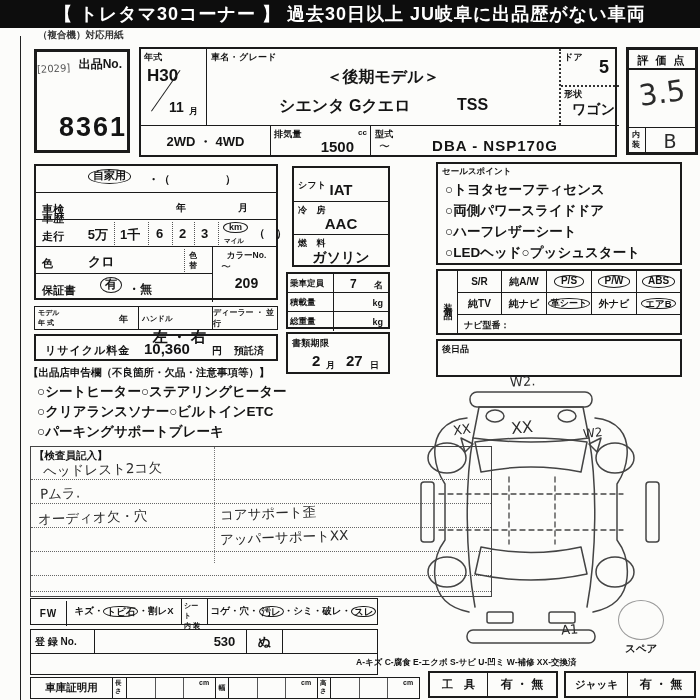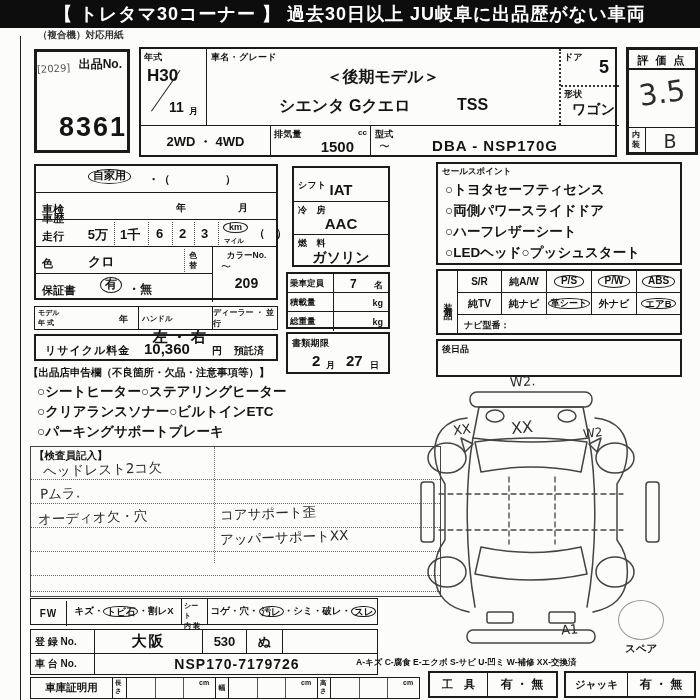--- a/index.html
+++ b/index.html
@@ -228,21 +228,21 @@
   <span class="abs val" style="left:108px;top:4px;font-size:15px;">10,360</span>
   <span class="abs val" style="left:176px;top:8px;font-size:10px;">円</span>
   <span class="abs val" style="left:198px;top:8px;font-size:10px;">預託済</span>
 </div>
 
 <div class="abs" style="left:28px;top:366px;font-size:10.5px;font-weight:bold;">【出品店申告欄（不良箇所・欠品・注意事項等）】</div>
 <div class="abs val" style="left:37px;top:383px;font-size:13.5px;">○シートヒーター○ステアリングヒーター</div>
 <div class="abs val" style="left:37px;top:403px;font-size:13.5px;">○クリアランスソナー○ビルトインETC</div>
 <div class="abs val" style="left:37px;top:423px;font-size:13.5px;">○パーキングサポートブレーキ</div>
 
-<div class="abs" style="left:30px;top:446px;width:411px;height:151px;border:1.2px solid #444;">
+<div class="abs" style="left:30px;top:446px;width:462px;height:151px;border:1.2px solid #444;">
   <span class="abs" style="left:3px;top:2px;font-size:10.5px;font-weight:bold;background:#fcfcfa;">【検査員記入】</span>
   <div class="abs" style="left:183px;top:0;height:116px;border-left:1px dotted #777;"></div>
   <div class="abs dotline" style="left:0;top:32px;width:100%;"></div>
   <div class="abs dotline" style="left:0;top:56px;width:100%;"></div>
   <div class="abs dotline" style="left:0;top:80px;width:100%;"></div>
   <div class="abs dotline" style="left:0;top:104px;width:100%;"></div>
   <div class="abs dotline" style="left:0;top:128px;width:100%;"></div>
   <div class="abs dotline" style="left:0;top:144px;width:100%;"></div>
   <div class="abs hw" style="left:12px;top:14px;font-size:13.5px;transform:rotate(-2deg);">ヘッドレスト2コ欠</div>
   <div class="abs hw" style="left:9px;top:38px;font-size:13.5px;transform:rotate(-2deg);">Pムラ.</div>
@@ -266,27 +266,22 @@
     <span>コゲ・穴・</span>
       <span class="circ" style="padding:0 2px;">汚レ</span>
       <span>・シミ・破レ・</span>
       <span class="circ" style="padding:0 2px;">スレ</span>
   </div>
 </div>
 
 <div class="abs" style="left:30px;top:629px;width:348px;height:46px;border:1.5px solid #1b1b1b;">
   <div class="cell" style="left:0;top:0;width:100%;height:24px;border-bottom:1px solid #1b1b1b;">
     <div class="cell" style="left:0;top:0;width:64px;height:100%;border-right:1px solid #1b1b1b;font-size:10px;font-weight:bold;padding:5px 4px;">登 録 No.</div>
-    <div class="cell ctr" style="left:64px;top:0;width:108px;height:100%;border-right:1px solid #1b1b1b;font-size:15px;font-weight:bold;letter-spacing:2px;">大阪</div>
     <div class="cell ctr" style="left:172px;top:0;width:44px;height:100%;border-right:1px solid #1b1b1b;font-size:13px;font-weight:bold;">530</div>
     <div class="cell ctr" style="left:216px;top:0;width:36px;height:100%;border-right:1px solid #1b1b1b;font-size:13px;font-weight:bold;">ぬ</div>
-  </div>
-  <div class="cell" style="left:0;top:24px;width:100%;height:20px;">
-    <div class="cell" style="left:0;top:0;width:64px;height:100%;border-right:1px solid #1b1b1b;font-size:10px;font-weight:bold;padding:3px 4px;">車 台 No.</div>
-    <div class="cell ctr" style="left:64px;top:0;width:284px;height:100%;font-size:14px;font-weight:bold;letter-spacing:1px;">NSP170-7179726</div>
   </div>
 </div>
 
 <div class="abs" style="left:30px;top:677px;width:390px;height:22px;border:1.5px solid #1b1b1b;">
   <div class="cell ctr" style="left:0;top:0;width:82px;height:100%;border-right:1px solid #1b1b1b;font-size:10.5px;font-weight:bold;">車庫証明用</div>
   <div class="cell" style="left:82px;top:0;width:14px;height:100%;border-right:1px solid #1b1b1b;font-size:6.5px;font-weight:bold;line-height:1.2;padding:1px 2px;">長さ</div>
   <div class="abs" style="left:124px;top:0;height:100%;border-left:1px solid #555;"></div>
   <div class="abs" style="left:152px;top:0;height:100%;border-left:1px solid #555;"></div>
   <span class="abs" style="left:168px;top:1px;font-size:7px;font-weight:bold;">cm</span>
   <div class="cell ctr" style="left:184px;top:0;width:14px;height:100%;border-left:1px solid #1b1b1b;border-right:1px solid #1b1b1b;font-size:7px;font-weight:bold;">幅</div>

